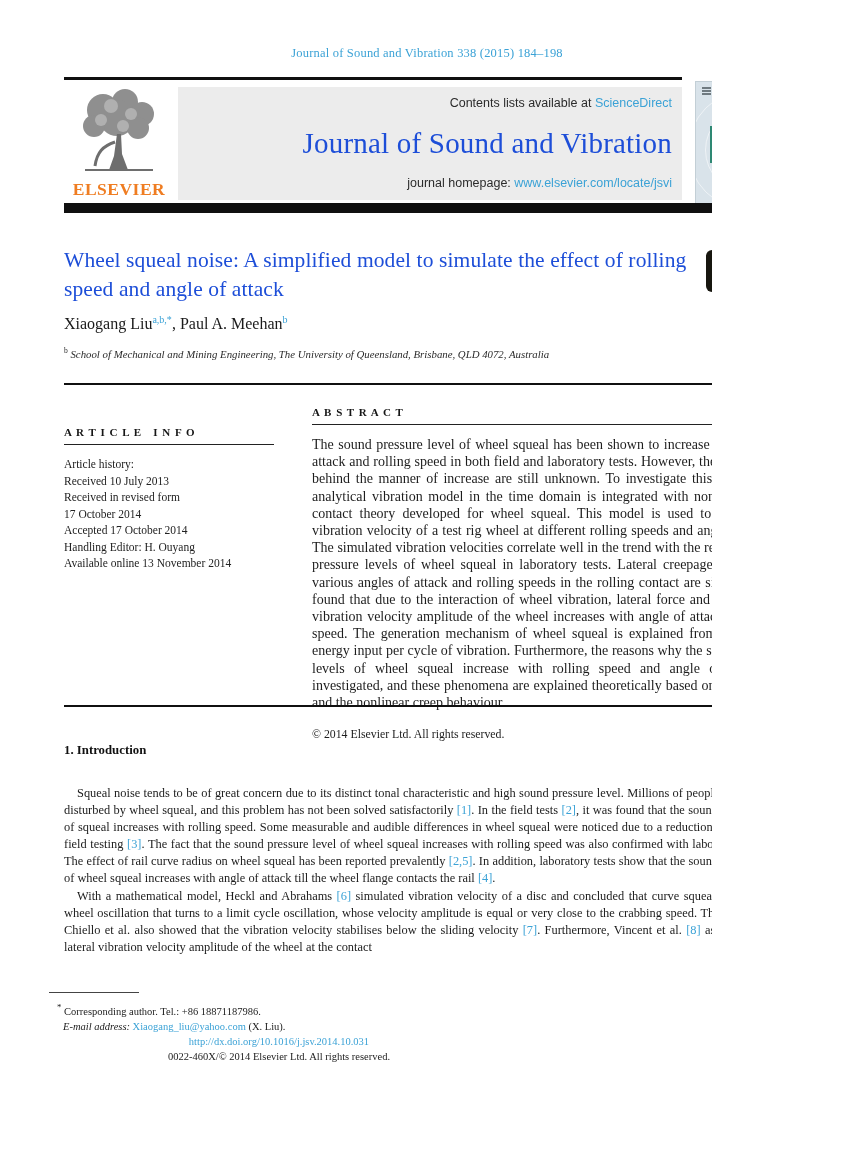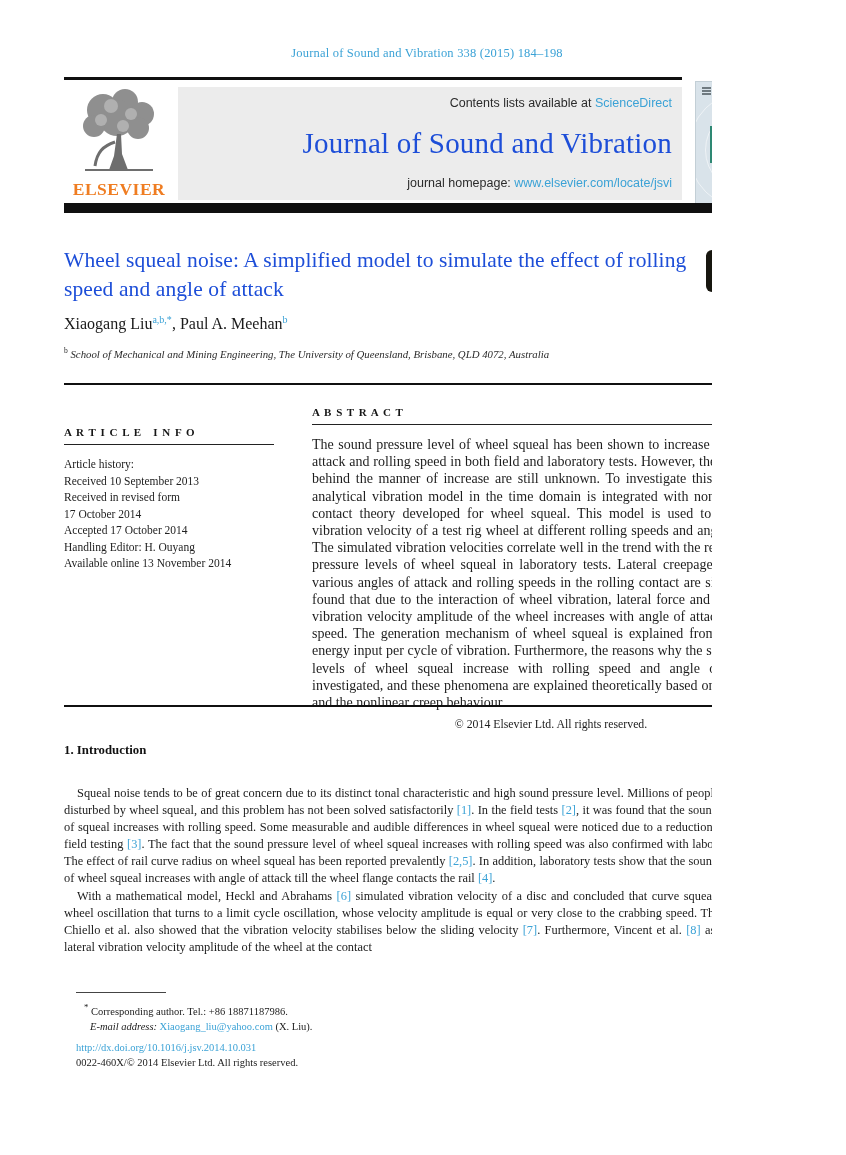--- a/index.html
+++ b/index.html
@@ -76,35 +76,35 @@
   .affils sup { font-size:7.5px; font-style:normal; }
 
   
   .info-col { position:absolute; top:426px; left:64px; width:210px; }
   .abs-col  { position:absolute; top:406px; left:312px; width:478px; }
   .section-label { font-size:11px; font-weight:bold; color:#161616; white-space:pre; letter-spacing:1px; }
   .label-rule { height:1px; background:#222; margin-top:6px; margin-bottom:11px; }
   .hist-line { font-size:11.5px; line-height:16.5px; color:#222; }
   .hist-line:first-child { font-style:italic; }
   .abs-text { font-size:14px; line-height:17.2px; text-align:justify; color:#1d1d1d; }
-  .abs-copy { font-size:11.8px; text-align:center; margin-top:6px; color:#1d1d1d; }
+  .abs-copy { font-size:11.8px; text-align:left; margin-top:16px; color:#1d1d1d; }
 
   
   .main { position:absolute; top:743px; left:64px; width:726px; }
   .intro-h { font-size:12.8px; font-weight:bold; color:#111; margin-bottom:27px; }
   .body-par { font-size:12.4px; line-height:17.1px; text-align:justify; color:#1b1b1b; }
   .body-par .indent { display:inline-block; width:13px; }
 
   
-  .footnote { position:absolute; top:992px; left:76px; width:460px; font-size:10.5px; line-height:15px; color:#222; }
+  .footnote { position:absolute; top:992px; left:49px; width:460px; font-size:10.5px; line-height:15px; color:#222; }
   .fn-rule { width:90px; height:1px; background:#444; margin-bottom:7px; }
   .fn-corr { padding-left:8px; }
   .fn-email { padding-left:14px; }
   .fn-email .em-label { font-style:italic; }
-  .fn-block2 { margin-top:6px; }
+  .fn-block2 { margin-top:0;text-align:center; }
 </style>
 </head>
 <body>
 
 <div class="page">
 
   <div class="citation">Journal of Sound and Vibration 338 (2015) 184–198</div>
 
   <div class="top-rule"></div>
 
@@ -185,21 +185,21 @@
   <div class="affils">
     <div><sup>b</sup><span> School of Mechanical and Mining Engineering, The University of Queensland, Brisbane, QLD 4072, Australia</span></div>
   </div>
 
   <div class="rule-a"></div>
 
   <div class="info-col">
     <div class="section-label">A R T I C L E   I N F O</div>
     <div class="label-rule"></div>
     <div class="hist-line">Article history:</div>
-    <div class="hist-line">Received 10 September 2013</div>
+    <div class="hist-line">Received 10 July 2013</div>
     <div class="hist-line">Received in revised form</div>
     <div class="hist-line">17 October 2014</div>
     <div class="hist-line">Accepted 17 October 2014</div>
     <div class="hist-line">Handling Editor: H. Ouyang</div>
     <div class="hist-line">Available online 13 November 2014</div>
   </div>
 
   <div class="abs-col">
     <div class="section-label">A B S T R A C T</div>
     <div class="label-rule"></div>

